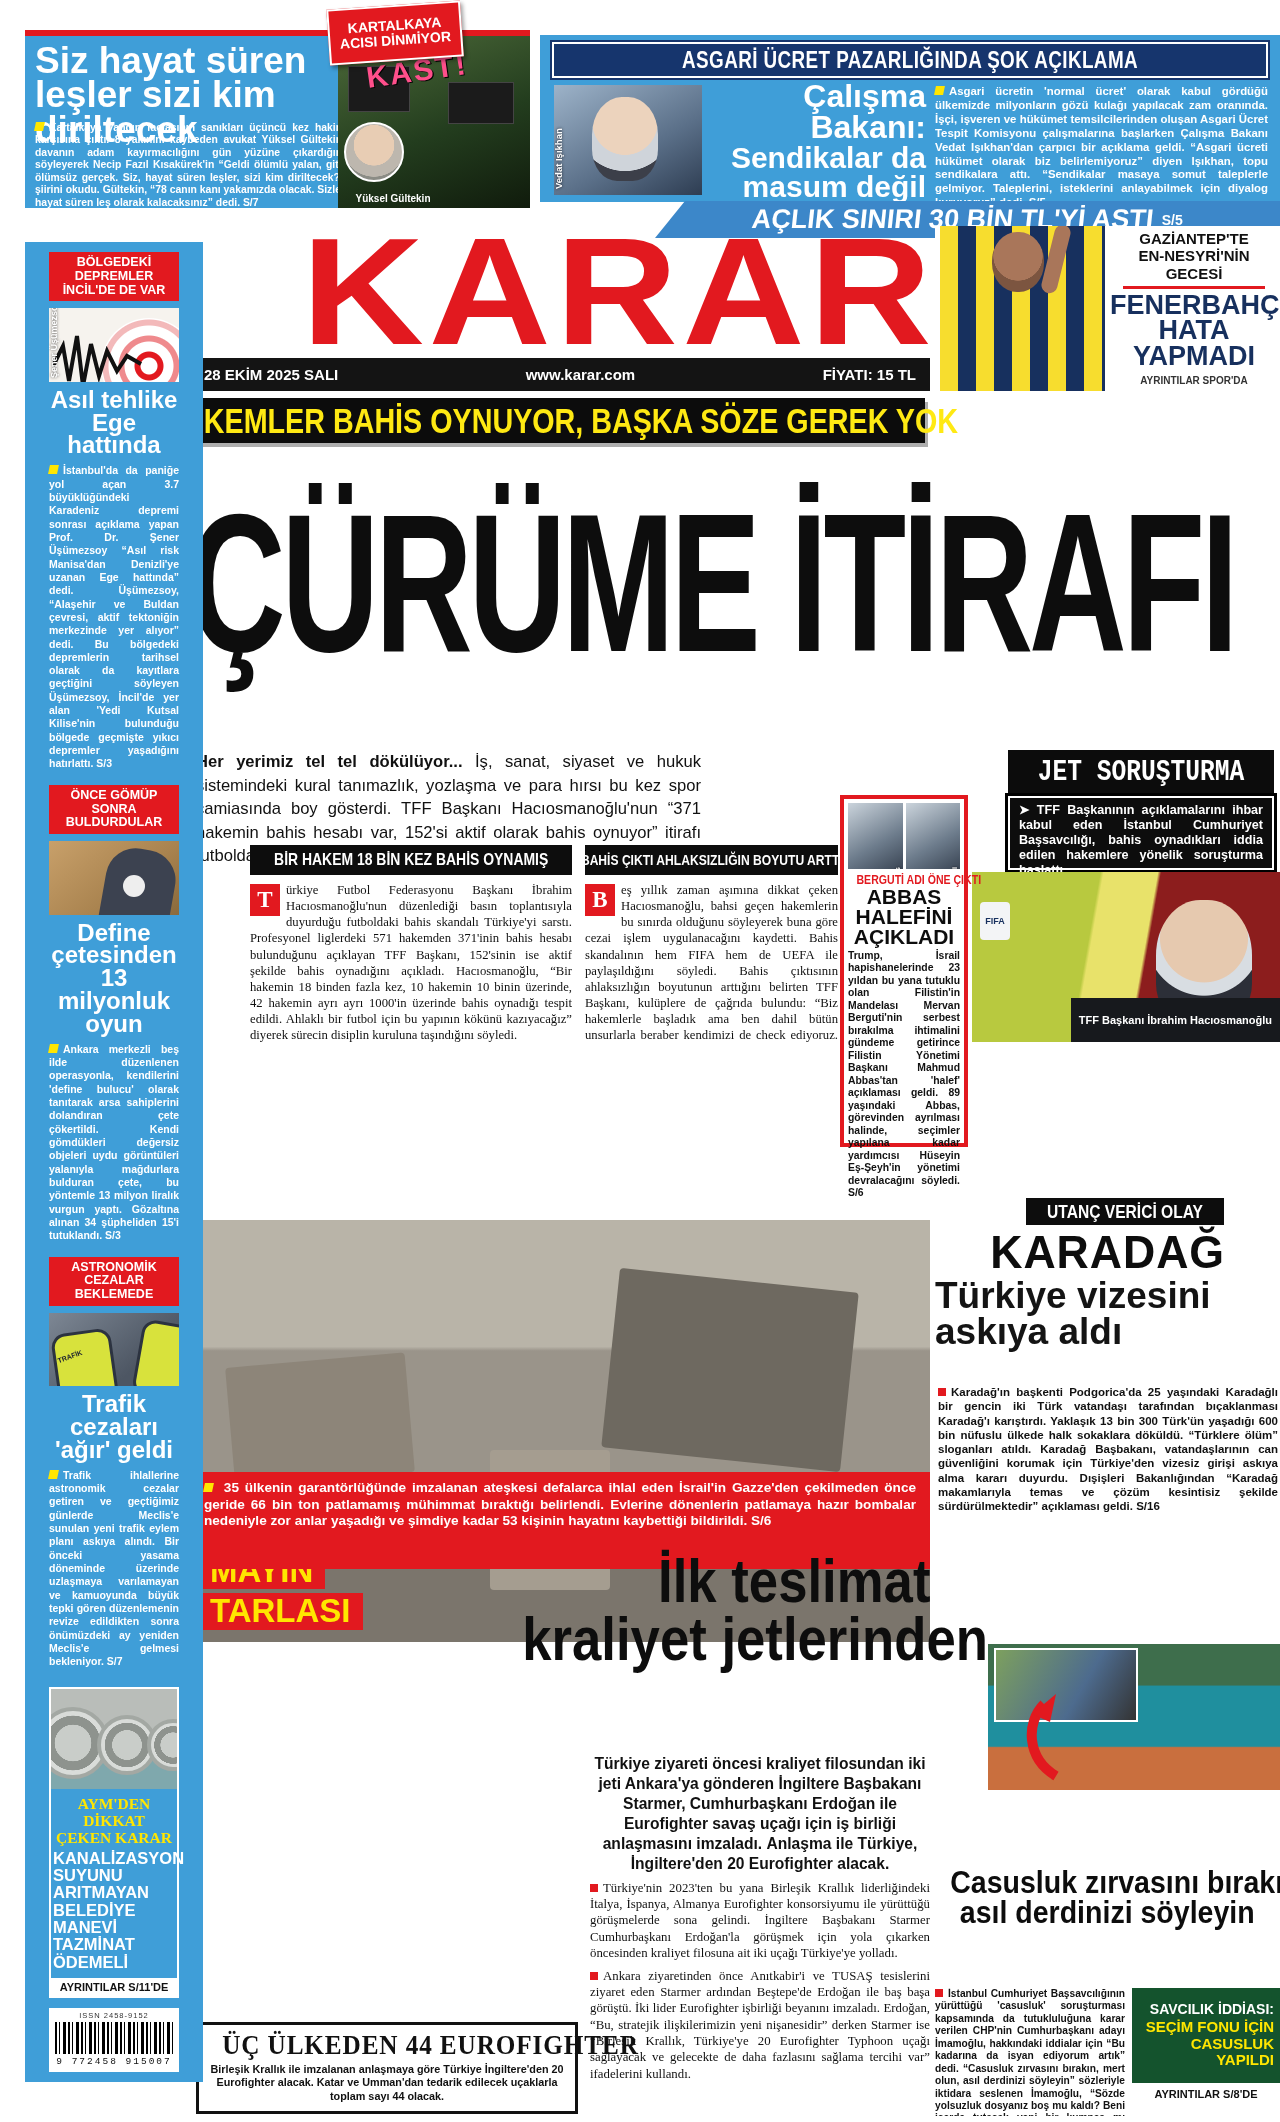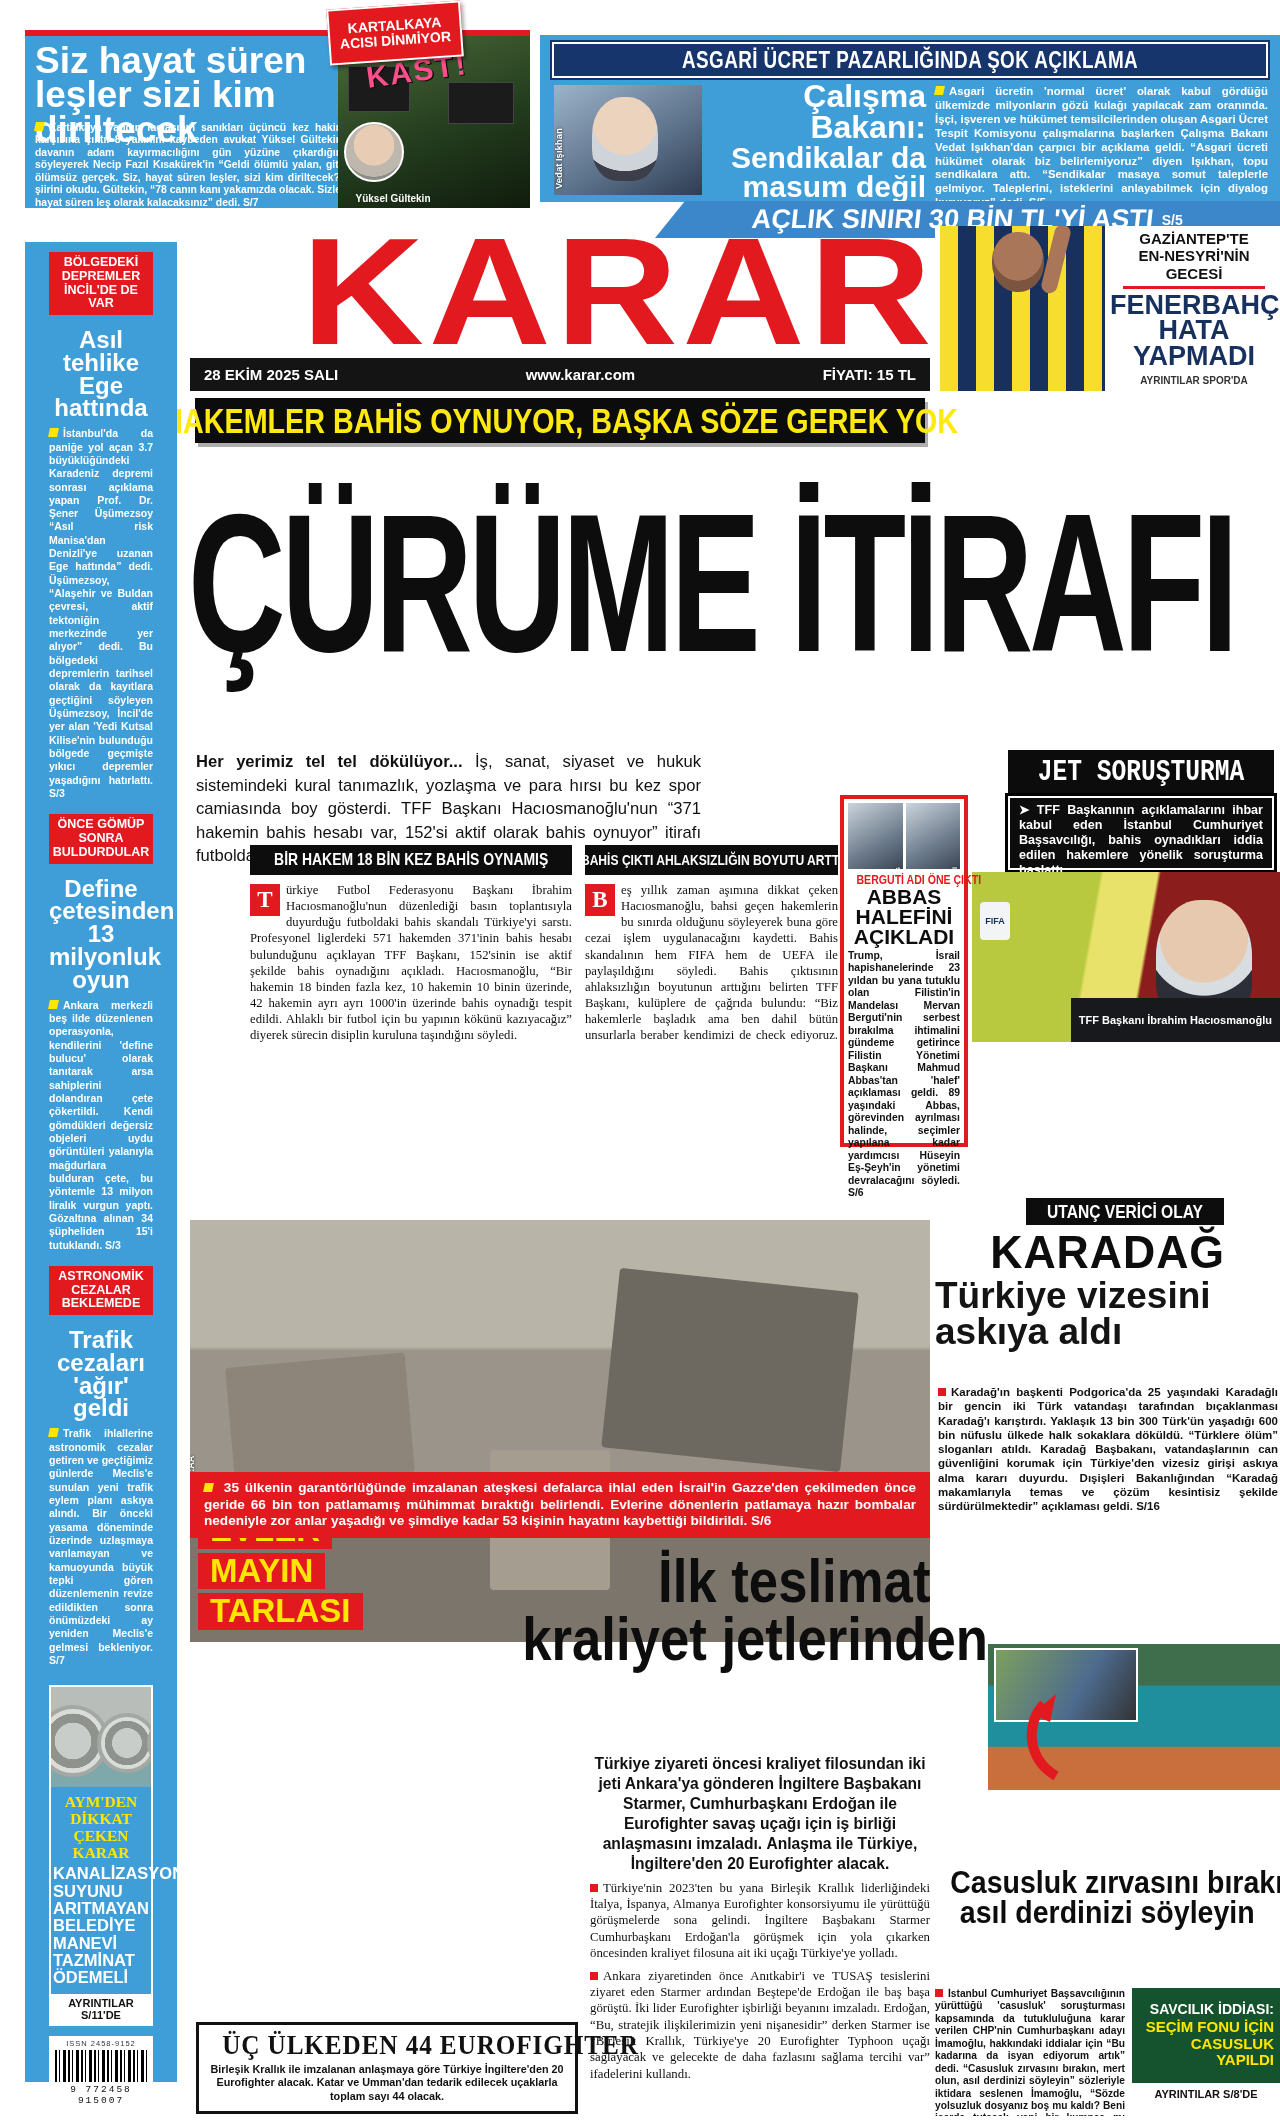--- a/index.html
+++ b/index.html
@@ -109,21 +109,21 @@
   .abkick{color:#e2191f;font-weight:bold;font-size:12px;text-align:center;text-decoration:underline;margin-top:4px;}
   .abh{font-weight:bold;font-size:21px;line-height:.95;text-align:center;color:#0d0d0d;}
   .abbody{font-size:10.4px;font-weight:bold;line-height:1.2;text-align:justify;margin-top:3px;}
   
   .gaza{left:190px;top:1050px;width:740px;height:422px;
      background:linear-gradient(180deg,#b9b4a8 0 30%,#9a948a 31% 70%,#7b756c 71%);}
   .rubble{position:absolute;border-radius:4px;background:#6e6960;}
   .gazacredit{left:6px;bottom:120px;font-size:9px;}
   .mayin{position:absolute;left:8px;bottom:12px;display:flex;flex-direction:column;gap:4px;align-items:flex-start;}
   .mayin div{background:#e2191f;color:#ffe600;font-weight:bold;font-size:33px;padding:1px 12px;line-height:1.05;}
-  .gazastrip{left:190px;top:1472px;width:740px;height:66px;background:#e2191f;box-sizing:border-box;
+  .gazastrip{left:190px;top:1472px;width:740px;height:97px;background:#e2191f;box-sizing:border-box;
      padding:8px 14px;color:#fff;font-weight:bold;font-size:13.6px;line-height:1.23;text-align:justify;}
   
   .montephoto{left:988px;top:1052px;width:292px;height:146px;
      background:linear-gradient(180deg,#3e6e4c 0 28%,#1f8f9e 29% 70%,#c96f3e 71%);}
   .monteinset{position:absolute;left:6px;top:4px;width:140px;height:70px;border:2px solid #fff;
      background:linear-gradient(120deg,#7da05e,#4d6b8e 60%,#333);}
   .montetag{left:1026px;top:1198px;width:198px;height:27px;background:#0d0d0d;color:#fff;display:flex;
      align-items:center;justify-content:center;}
   .montetag span{font-weight:bold;font-size:19px;}
   .karadag{left:935px;top:1224px;width:345px;text-align:center;font-weight:bold;font-size:47px;
@@ -144,21 +144,21 @@
   .imhead{left:935px;top:1868px;width:345px;text-align:center;font-weight:bold;font-size:31px;
      line-height:.98;color:#0d0d0d;}
   .imrow{left:935px;top:1988px;width:345px;height:128px;display:flex;gap:7px;}
   .imbody{flex:1;font-size:10.2px;font-weight:600;line-height:1.22;text-align:justify;overflow:hidden;}
   .imside{width:148px;display:flex;flex-direction:column;}
   .imbox{background:#14532d;color:#fff;font-weight:bold;text-align:right;padding:14px 6px;line-height:1.1;}
   .imbox .lab{font-size:14px;display:block;color:#fff;}
   .imbox .tx{font-size:15px;display:block;color:#ffe600;margin-top:2px;}
   .imref{font-weight:bold;font-size:11px;text-align:center;margin-top:5px;}
   
-  .rail{left:25px;top:242px;width:152px;height:1840px;background:#3f9ed8;box-sizing:border-box;
+  .rail{left:25px;top:242px;width:178px;height:1840px;background:#3f9ed8;box-sizing:border-box;
         padding:10px 24px;display:flex;flex-direction:column;}
   .tag{background:#e2191f;color:#fff;font-weight:bold;font-size:12.5px;line-height:1.1;text-align:center;
        padding:4px 2px;margin-bottom:7px;}
   .rphoto{width:100%;height:110px;margin-bottom:7px;position:relative;overflow:hidden;}
   .rh{color:#fff;font-weight:bold;font-size:24px;line-height:.95;text-align:center;margin-bottom:7px;}
   .rb{color:#fff;font-weight:bold;font-size:10.5px;line-height:1.27;text-align:justify;margin-bottom:14px;}
   .seismo{background:#f6f3ee;}
   .rings{position:absolute;right:-18px;top:10px;width:96px;height:96px;border-radius:50%;
      background:radial-gradient(circle,#fff 0 8px,#e2191f 9px 14px,#fff 15px 24px,#ef8a8d 25px 30px,#fff 31px 40px,#f3b9ba 41px 46px,#fff 47px);}
   .scribble{position:absolute;left:4px;top:18px;width:90px;height:70px;}

